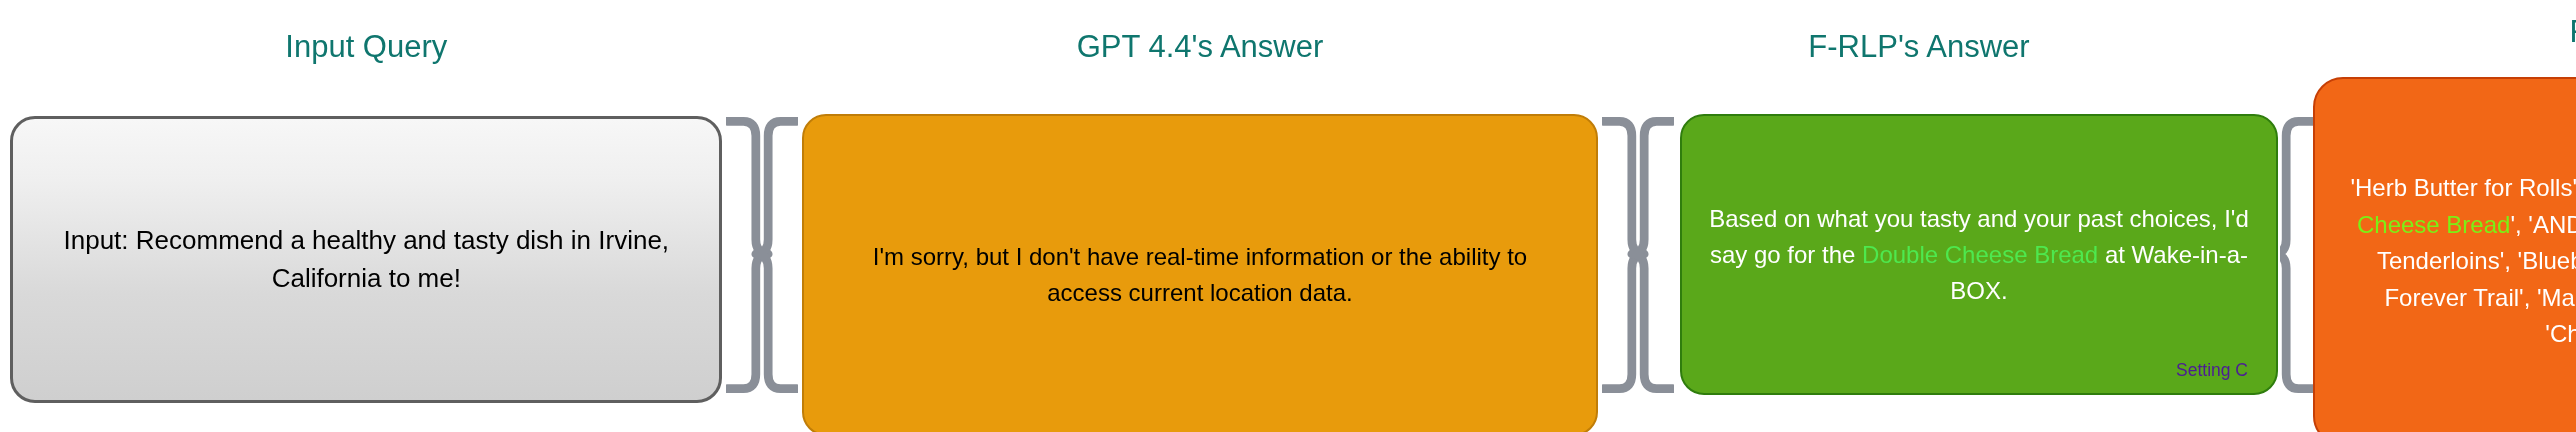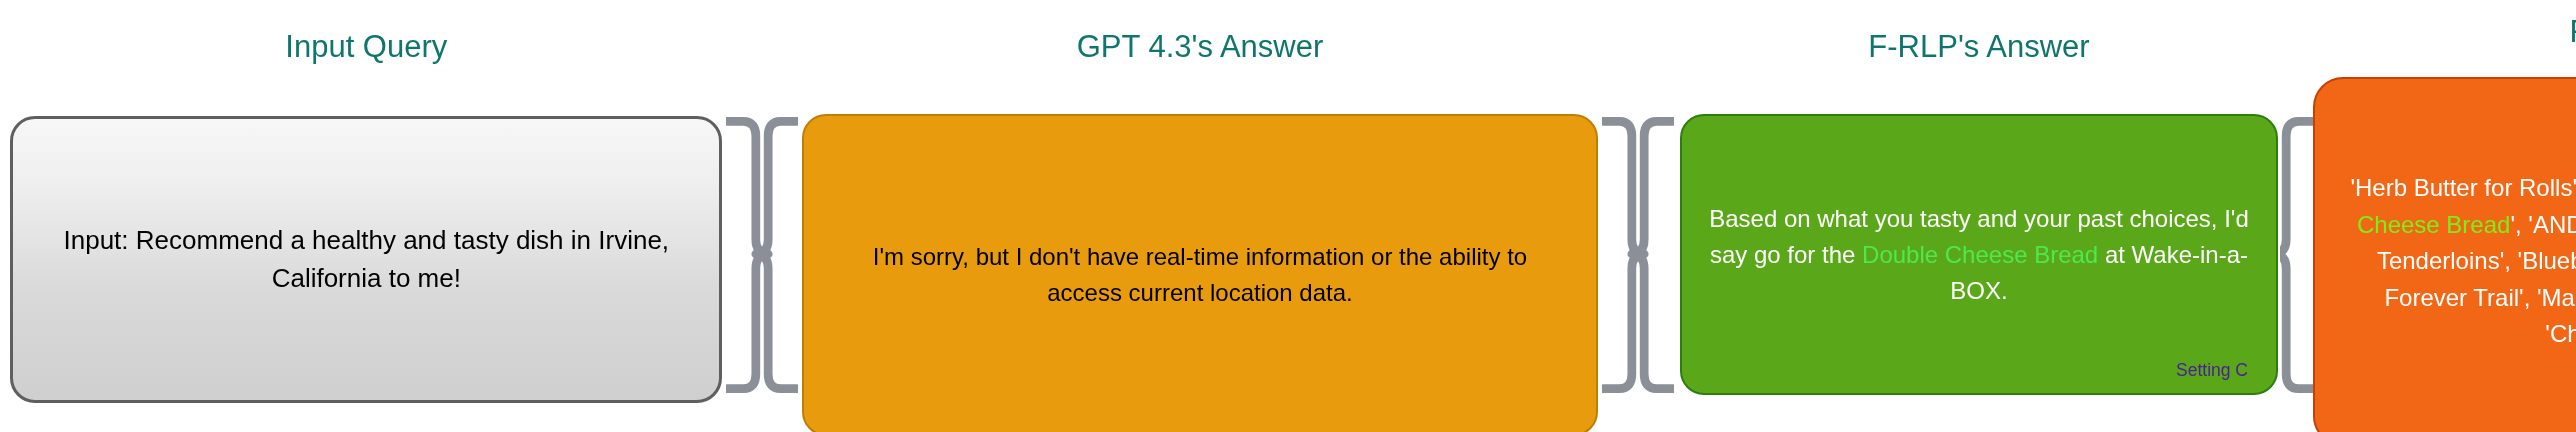--- a/index.html
+++ b/index.html
@@ -58,23 +58,23 @@
   .brace-group{position:absolute;top:116px;height:278px;}
   .brace-svg{display:block;}
 </style>
 </head>
 <body>
 
 <div id="stage">
 
   <div class="col-title" style="left:10.3px;top:31px;width:712px;">Input Query</div>
 
-  <div class="col-title" style="left:802px;top:31px;width:796px;">GPT 4.3's Answer</div>
+  <div class="col-title" style="left:802px;top:31px;width:796px;">GPT 4.4's Answer</div>
 
-  <div class="col-title" style="left:1680px;top:31px;width:598px;text-align:center;">F-RLP's Answer</div>
+  <div class="col-title" style="left:1620px;top:31px;width:598px;text-align:center;">F-RLP's Answer</div>
 
   <div class="col-title" style="left:2313px;top:15.5px;width:750px;">F-RLP OPTIONS</div>
 
   <div class="panel" id="gray-panel">
     <div class="txt">Input: Recommend a healthy and tasty dish in Irvine, California to me!</div>
   </div>
 
   <div class="brace-group" style="left:726px;width:72px;">
     <svg class="brace-svg" width="72" height="278" viewBox="0 0 140 540">
       <path d="M2 10 H34 C50 10 58 20 58 38 V240 C58 258 66 268 82 268

